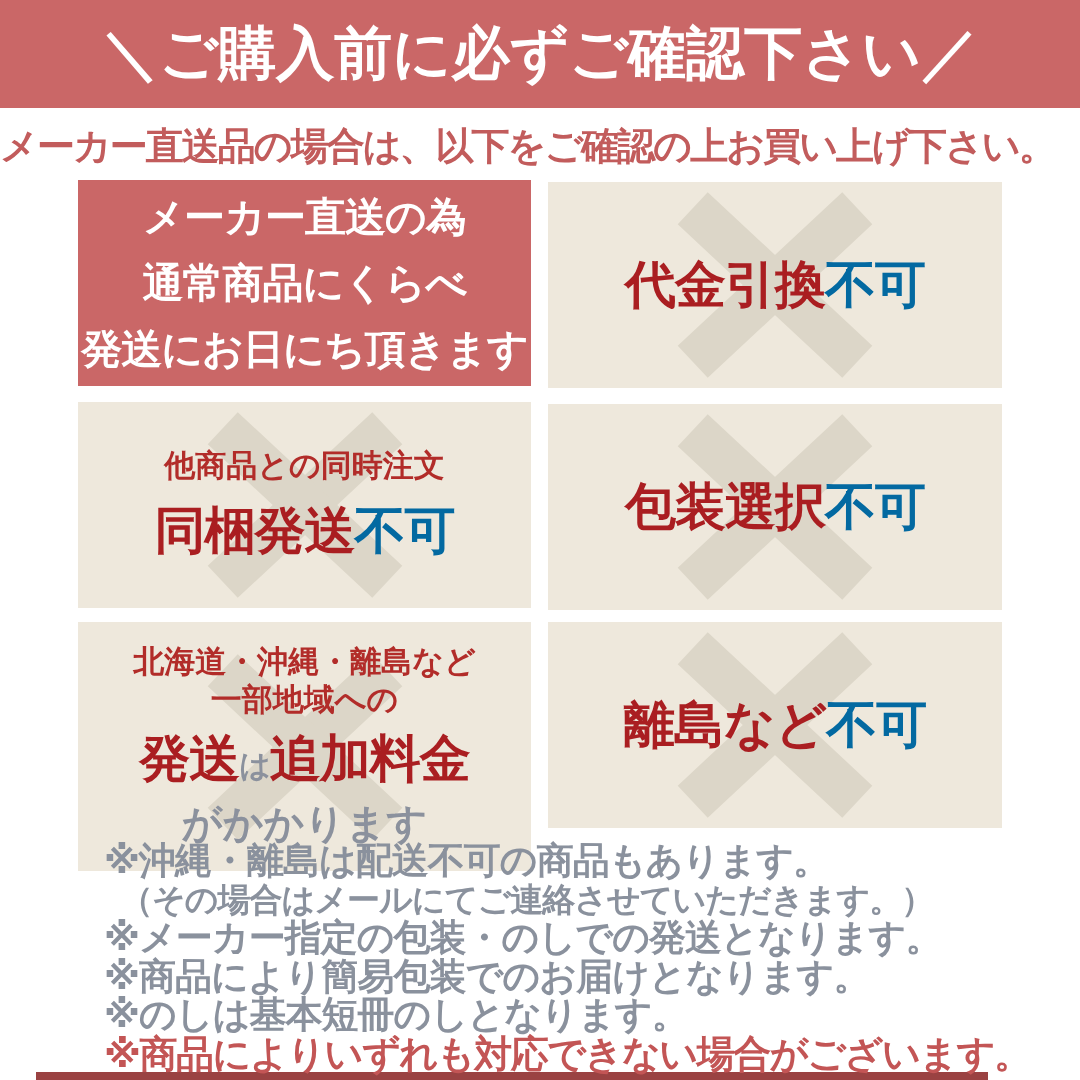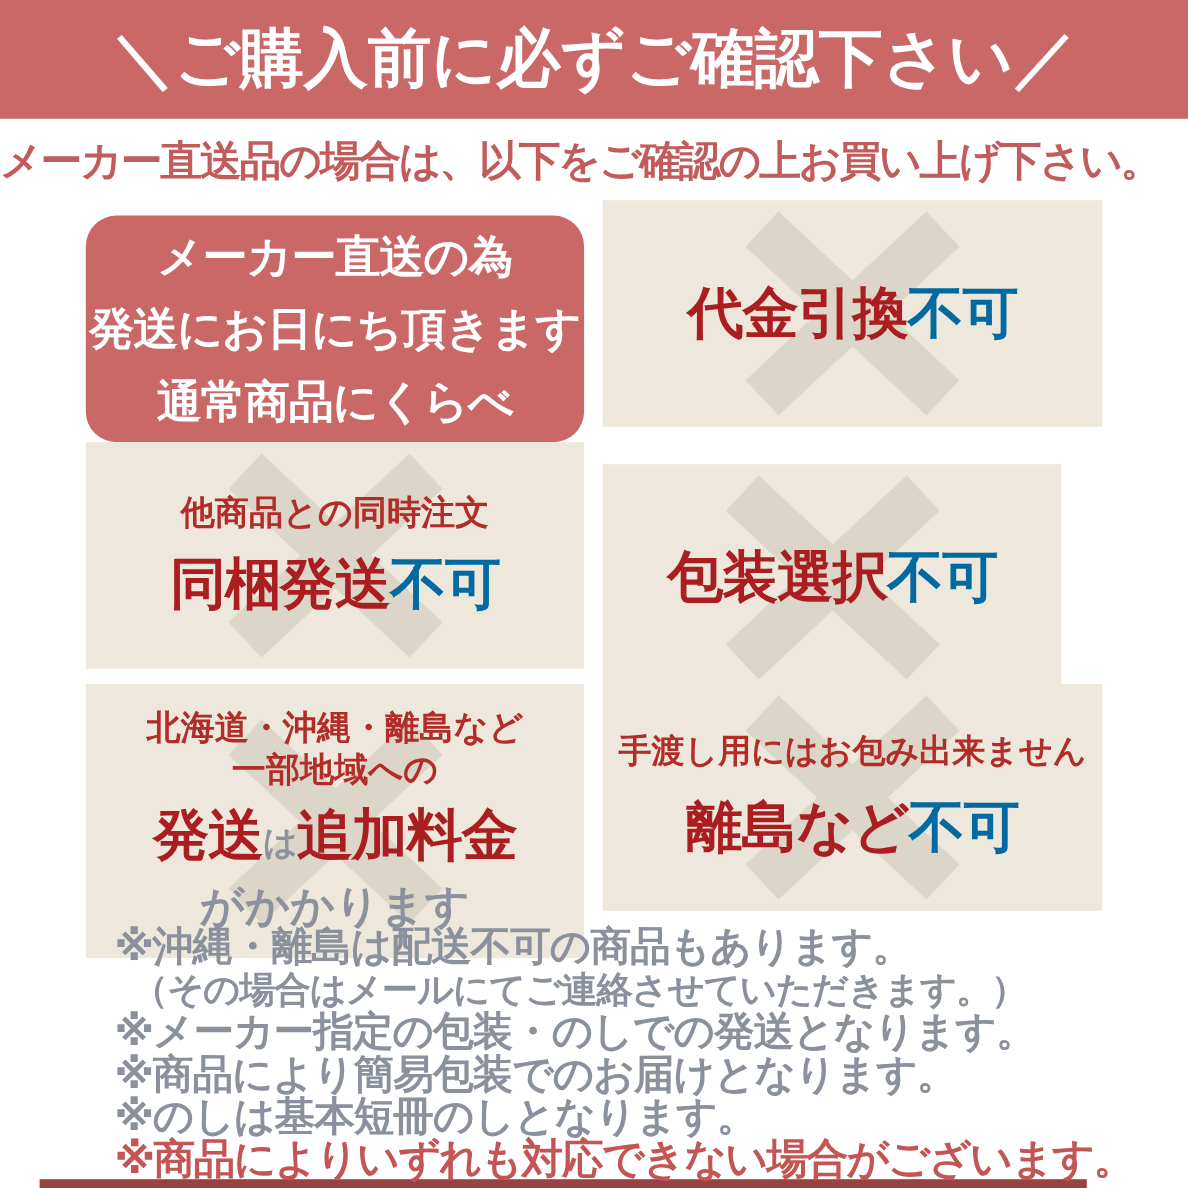--- a/index.html
+++ b/index.html
@@ -16,24 +16,24 @@
   }
   
   .subtitle {
     position:absolute; top:121px; left:0; width:977px; text-align:center;
     color:#c25c5c; font-size:38px; font-weight:bold; letter-spacing:-2px; white-space:nowrap;
   }
   
   .box { position:absolute; display:flex; flex-direction:column; align-items:center; justify-content:center; text-align:center; }
   .box.red   { background:#ca6767; }
   .box.beige { background:#eee8dc; }
-  .b1 { left:78px;  top:196px; width:453px; height:206px;border-radius:28px; }
+  .b1 { left:78px;  top:180px; width:453px; height:206px; }
   .b2 { left:548px; top:182px; width:454px; height:206px; }
   .b3 { left:78px;  top:402px; width:453px; height:206px; }
-  .b4 { left:548px; top:422px; width:417px; height:206px; }
+  .b4 { left:548px; top:404px; width:454px; height:206px; }
   .b5 { left:78px;  top:622px; width:453px; height:249px; }
   .b6 { left:548px; top:622px; width:454px; height:206px; }
   
   .xmark { position:absolute; left:50%; top:50%; width:0; height:0; z-index:1; }
   .xmark .xbar {
     position:absolute; left:0; top:0; width:44px; height:225px; background:#dcd6c8;
   }
   .xmark .xbar.a { transform:translate(-50%,-50%) rotate(47deg); }
   .xmark .xbar.b { transform:translate(-50%,-50%) rotate(-47deg); }
   
@@ -62,22 +62,22 @@
 <div class="page">
 
   <div class="banner">
     <span>＼ご購入前に必ずご確認下さい／</span>
   </div>
 
   <div class="subtitle">メーカー直送品の場合は、以下をご確認の上お買い上げ下さい。</div>
 
   <div class="box red b1">
     <div class="white-lines">メーカー直送の為</div>
+    <div class="white-lines">通常商品にくらべ</div>
     <div class="white-lines">発送にお日にち頂きます</div>
-    <div class="white-lines">通常商品にくらべ</div>
   </div>
 
   <div class="box beige b2">
     <div class="xmark">
       <div class="xbar a"></div>
       <div class="xbar b"></div>
     </div>
     <div class="big-line">
       <span class="crimson">代金引換</span><span class="graytxt">不可</span>
     </div>
@@ -115,21 +115,20 @@
       <span class="crimson">発送</span><span class="particle">は</span><span class="crimson">追加料金</span>
     </div>
     <div class="small-gray">がかかります</div>
   </div>
 
   <div class="box beige b6">
     <div class="xmark">
       <div class="xbar a"></div>
       <div class="xbar b"></div>
     </div>
-    <div class="small-red">手渡し用にはお包み出来ません</div>
     <div class="big-line">
       <span class="crimson">離島など</span><span class="graytxt">不可</span>
     </div>
   </div>
 
   <div class="notes">
     <span class="note-line">※沖縄・離島は配送不可の商品もあります。</span>
     <span class="note-line small">（その場合はメールにてご連絡させていただきます。）</span>
     <span class="note-line">※メーカー指定の包装・のしでの発送となります。</span>
     <span class="note-line">※商品により簡易包装でのお届けとなります。</span>

